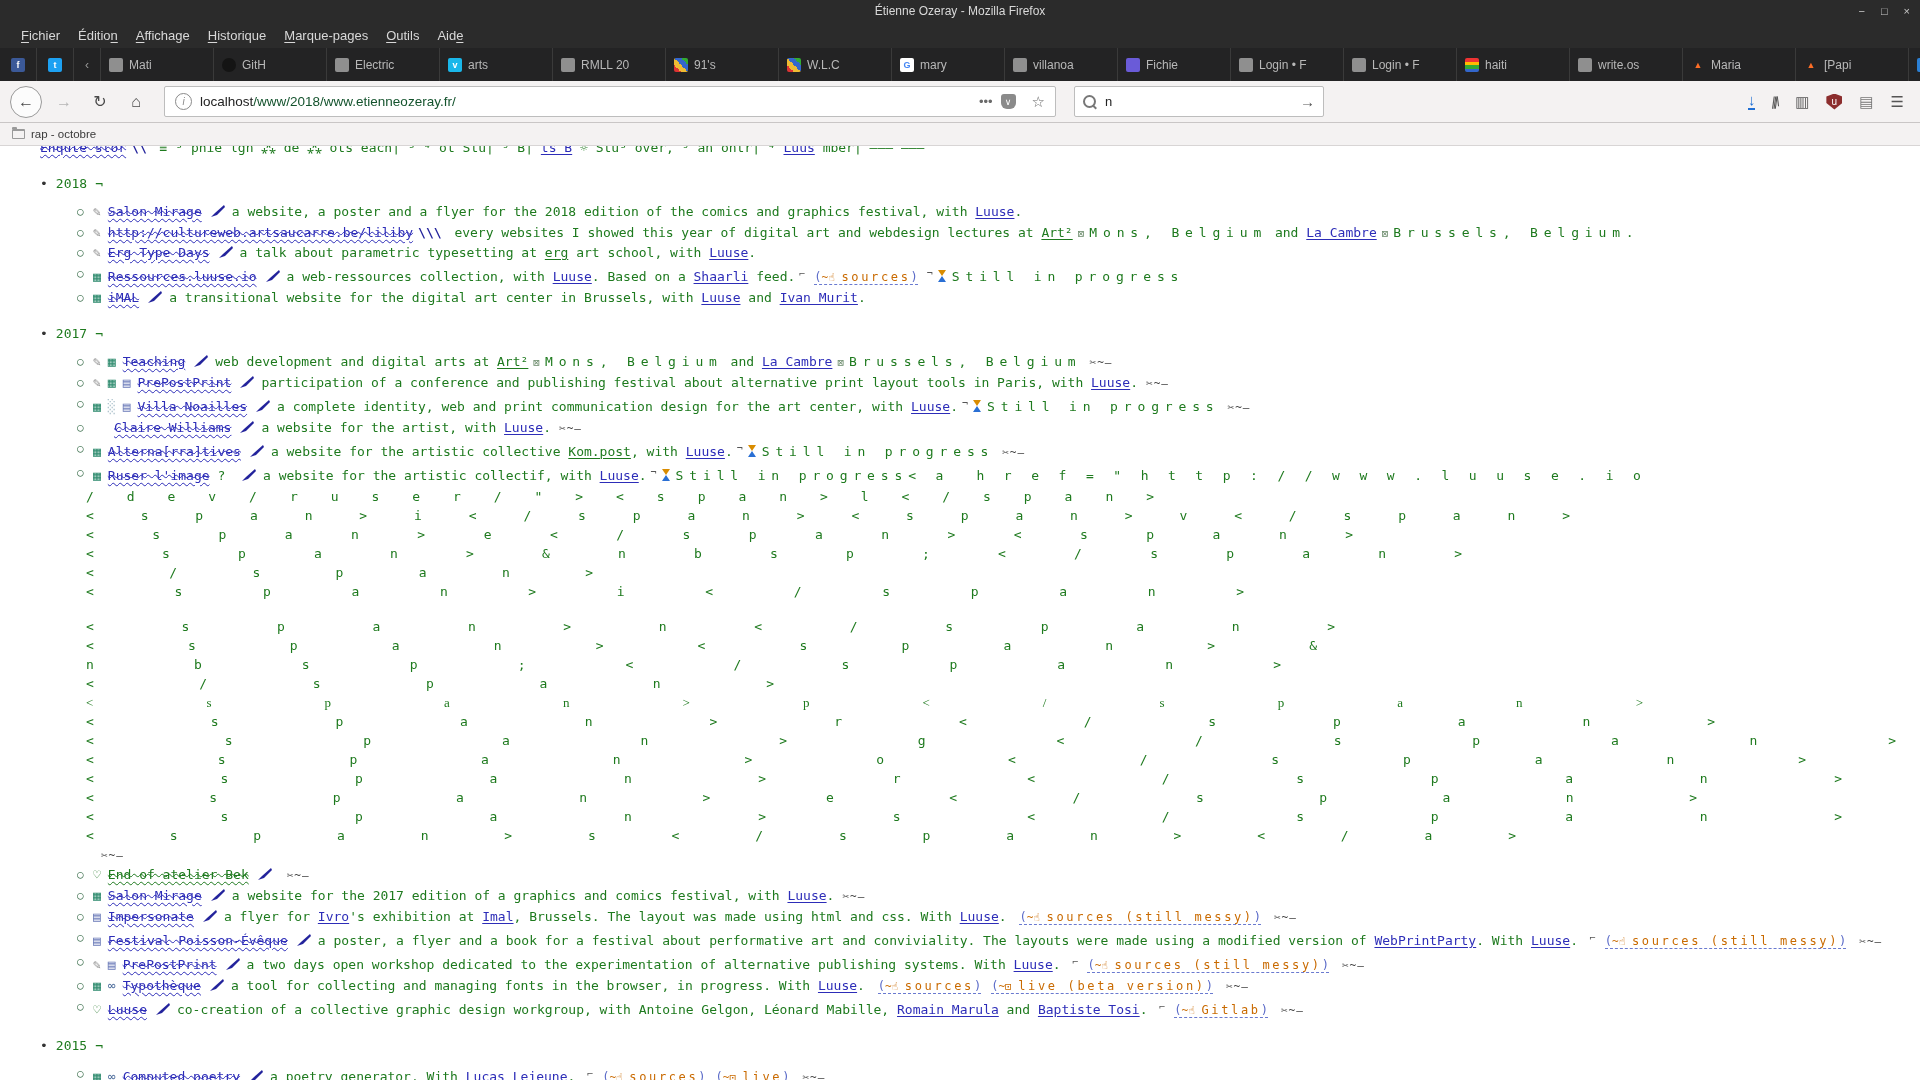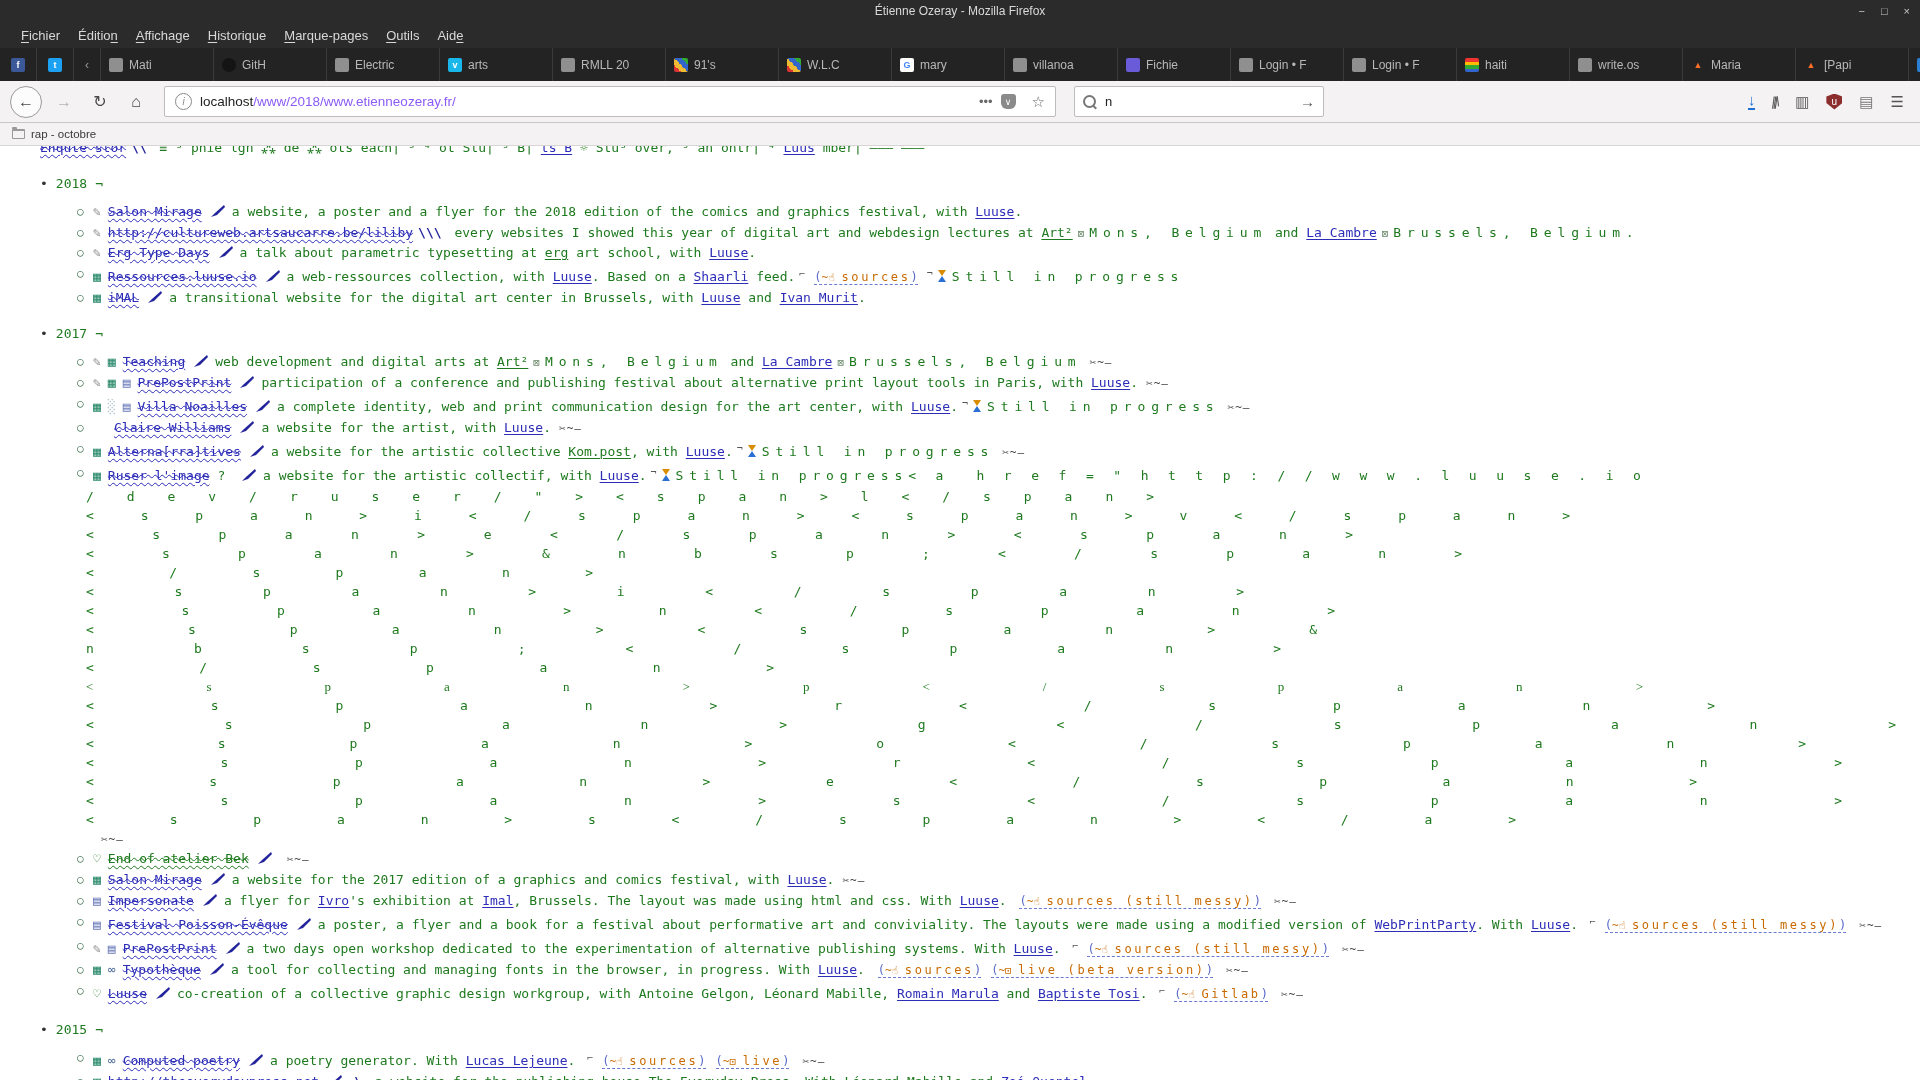--- a/index.html
+++ b/index.html
@@ -20,21 +20,21 @@
   .fav.round{border-radius:50%}
   .fav-pixel{background:linear-gradient(45deg,#d33 0 25%,#eb3 0 50%,#36c 0 75%,#3a3 0)}
   .fav-stripes{background:linear-gradient(#e33 0 25%,#fb0 0 50%,#3a3 0 75%,#36c 0)}
   
   .navbar{height:41px;background:#f4f2f2;border-bottom:1px solid #c9c6c6;display:flex;align-items:center;padding:0 10px;gap:8px}
   .nbtn{width:28px;height:28px;display:flex;align-items:center;justify-content:center;font-size:16px;color:#4a4a4a}
   .nbtn.back{border:1px solid #9a9a9a;border-radius:50%;width:30px;height:30px;background:#fcfcfc}
   .nbtn.fwd{color:#b5b5b5}
   .urlbar{display:flex;align-items:center;background:#fff;border:1px solid #bdbdbd;border-radius:2px;height:29px;flex:0 0 870px;padding:0 10px;font-size:13.5px;gap:8px;margin-left:6px}
   .info-i{width:15px;height:15px;border:1px solid #8a8a8a;border-radius:50%;color:#8a8a8a;font-size:10px;display:flex;align-items:center;justify-content:center;font-style:italic;flex:none}
-  .url-host{color:#222}.url-path{color:#8b5cf6}
+  .url-host{color:#222}.url-path{color:#14532d}
   .urlsp{flex:1}
   .uact{color:#6a6a6a;font-size:13px;margin-left:8px}
   .pocket{width:15px;height:15px;background:#8a8a8a;color:#fff;border-radius:3px 3px 6px 6px;font-size:9px;display:flex;align-items:center;justify-content:center}
   .searchbox{display:flex;align-items:center;width:232px;height:29px;background:#fff;border:1px solid #bdbdbd;border-radius:2px;padding:0 8px;gap:7px;margin-left:10px}
   .mag{width:9px;height:9px;border:2px solid #777;border-radius:50%;position:relative;flex:none}
   .mag::after{content:"";position:absolute;width:5px;height:2px;background:#777;transform:rotate(45deg);left:7px;top:9px}
   .searchbox input{border:0;outline:0;flex:1;font-size:13px;color:#222;font-family:inherit;background:transparent;min-width:0}
   .goarrow{color:#555;font-size:15px}
   .toolicons{display:flex;align-items:center;gap:17px;margin-left:auto;padding-right:6px;color:#555;font-size:15px}
   .dl{color:#1f6fd4;border-bottom:2px solid #1f6fd4;line-height:11px;height:14px}
@@ -257,21 +257,21 @@
                 <path d="M15 0 L6 8 L2 12 L8 10 L16 2 Z" fill="#23239c"></path>
               </svg></span><span>a website for the artistic collectif, with </span><a href="#">Luuse</a><span>.</span><span class="mk">¬</span><span class="hg"></span><span class="sp">Still in progress</span><span class="sp">&lt; a  h r e f = " h t t p : / / w w w . l u u s e . i o</span></li>
           <li class="it blkwrap">
             <div class="blk" style="margin-left: -7px;">
               <div class="bl" style="width: 1068px;">/ d e v / r u s e r / " &gt; &lt; s p a n &gt; l &lt; / s p a n &gt;</div>
               <div class="bl" style="width: 1484px;">&lt; s p a n &gt; i &lt; / s p a n &gt; &lt; s p a n &gt; v &lt; / s p a n &gt;</div>
               <div class="bl" style="width: 1267px;">&lt; s p a n &gt; e &lt; / s p a n &gt; &lt; s p a n &gt;</div>
               <div class="bl" style="width: 1376px;">&lt; s p a n &gt; &amp; n b s p ; &lt; / s p a n &gt;</div>
               <div class="bl" style="width: 507px;">&lt; / s p a n &gt;</div>
               <div class="bl" style="width: 1158px;">&lt; s p a n &gt; i &lt; / s p a n &gt;</div>
-              <div class="bl" style="width: 1249px;">&lt; s p a n &gt; n &lt; / s p a n &gt;</div>
+              <div class="bl" style="width: 1249px; margin-top: 16px;">&lt; s p a n &gt; n &lt; / s p a n &gt;</div>
               <div class="bl" style="width: 1231px;">&lt; s p a n &gt; &lt; s p a n &gt; &amp;</div>
               <div class="bl" style="width: 1195px;">n b s p ; &lt; / s p a n &gt;</div>
               <div class="bl" style="width: 688px;">&lt; / s p a n &gt;</div>
               <div class="bl" style="width: 1557px; font-family: Liberation Serif, serif;">&lt; s p a n &gt; p &lt; / s p a n &gt;</div>
               <div class="bl" style="width: 1629px;">&lt; s p a n &gt; r &lt; / s p a n &gt;</div>
               <div class="bl" style="width: 1810px;">&lt; s p a n &gt; g &lt; / s p a n &gt;</div>
               <div class="bl" style="width: 1720px;">&lt; s p a n &gt; o &lt; / s p a n &gt;</div>
               <div class="bl" style="width: 1756px;">&lt; s p a n &gt; r &lt; / s p a n &gt;</div>
               <div class="bl" style="width: 1611px;">&lt; s p a n &gt; e &lt; / s p a n &gt;</div>
               <div class="bl" style="width: 1756px;">&lt; s p a n &gt; s &lt; / s p a n &gt;</div>

